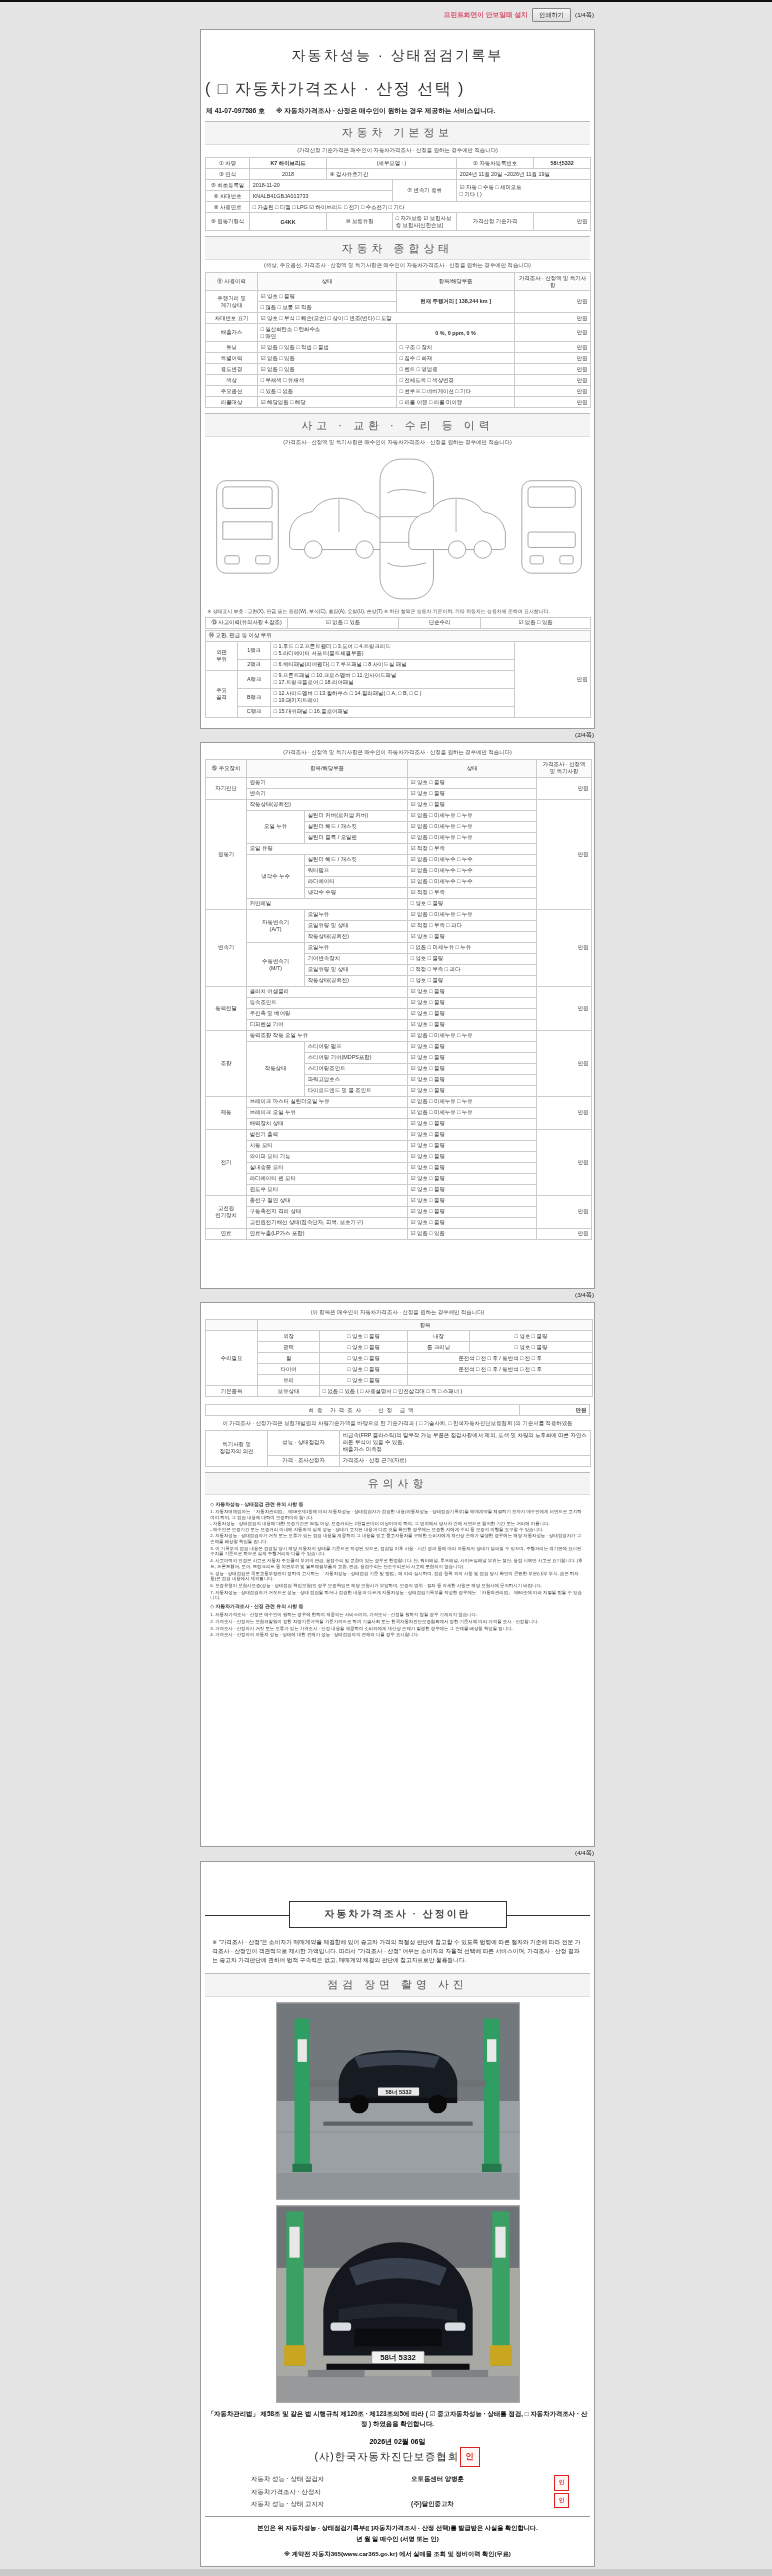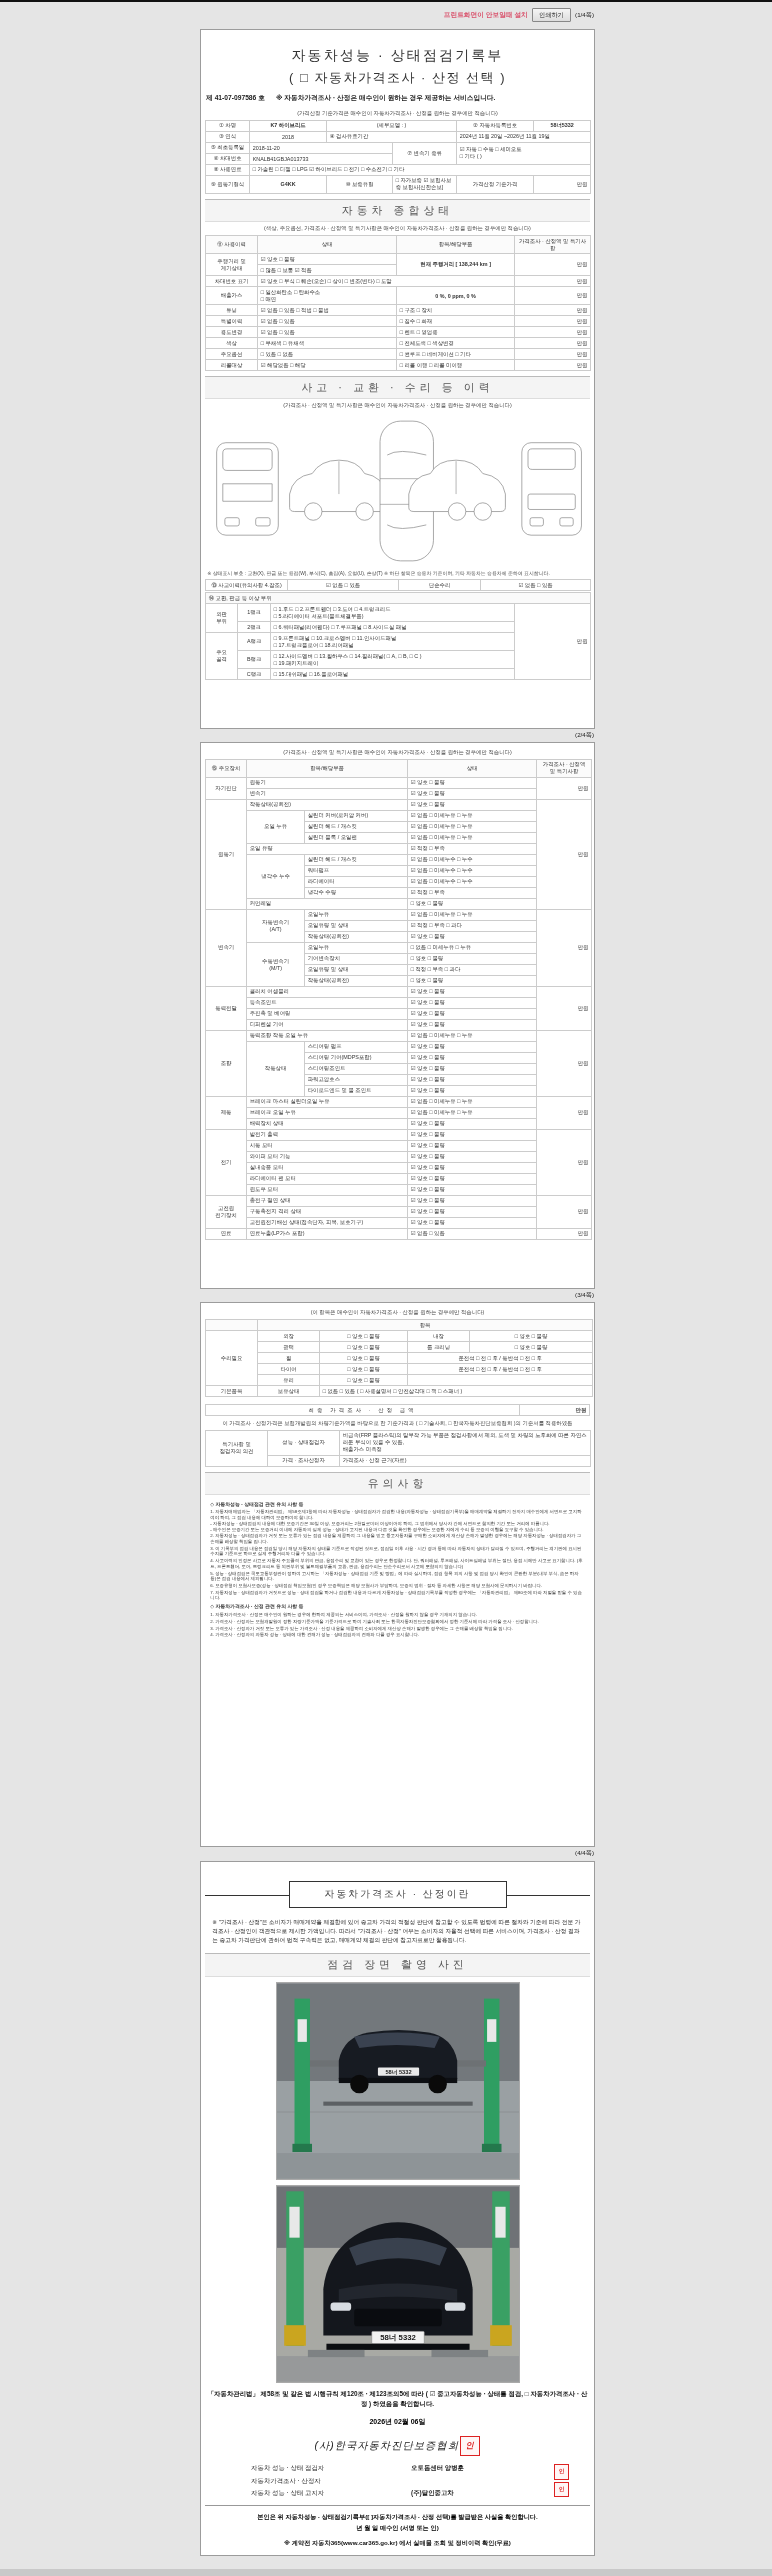--- a/index.html
+++ b/index.html
@@ -10,21 +10,21 @@
   .sheet{position:absolute;left:200px;top:1.5px;width:395px;}
   
   .toolbar{height:27px;display:flex;align-items:center;justify-content:flex-end;gap:4.1px;padding-right:1px;}
   .notice{color:#d9506a;font-weight:bold;font-size:6.7px;}
   .print-btn{font-size:6.2px;color:#222;background:linear-gradient(#f5f5f5,#ddd);border:0.5px solid #888;padding:1.5px 6.2px;border-radius:1px;cursor:pointer;}
   .pagemark{font-size:6.2px;color:#222;}
   .gapmark{height:13.4px;display:flex;align-items:center;justify-content:flex-end;font-size:6.2px;color:#222;padding-right:1px;}
   
   .page{background:#fff;border:0.5px solid #9c9c9c;padding:3.1px 4.1px 7.2px 4.1px;box-sizing:border-box;}
   .doc-title{margin-top:14.4px;text-align:center;font-size:14px;color:#333;letter-spacing:2.1px;}
-  .doc-title2{text-align:center;font-size:13px;color:#333;letter-spacing:1.5px;margin-top:4px;}
+  .doc-title2{text-align:left;font-size:16px;color:#333;letter-spacing:1.5px;margin-top:14px;}
   .doc-no{margin:7.2px 1px 4.1px 1px;font-size:6.7px;font-weight:bold;color:#222;}
   .doc-no .svc{margin-left:9.3px;}
   .sec-title{background:#f4f4f4;border-top:0.5px solid #bbb;border-bottom:0.5px solid #ddd;text-align:center;font-size:10.8px;color:#555;letter-spacing:4.1px;padding:4.1px 0 3.1px 0;margin-top:5.2px;}
   .sec-note{text-align:center;font-size:5.4px;color:#444;padding:2.6px 0 3.1px 0;}
   table.form{width:100%;border-collapse:collapse;table-layout:fixed;margin-bottom:1px;}
   table.form td{border:0.5px solid #ccc;font-size:5.4px;color:#333;padding:1.5px 2.6px;vertical-align:middle;white-space:pre-line;word-wrap:break-word;}
   td.lbl{text-align:center;color:#333;}
   td.lbl2{text-align:center;color:#333;}
   td.hd{text-align:center;background:#fbfbfb;color:#333;}
   td.l{text-align:left;}
@@ -40,21 +40,21 @@
   .fineprint{font-size:4.4px;line-height:1.3;color:#333;padding:3.1px 5.2px;}
   .fineprint .fp-h{font-weight:bold;font-size:4.9px;margin:3.1px 0 1.5px 0;}
   .fineprint .fp-i{margin:1px 0;}
   
   .intro-box{width:216px;margin:13.4px auto 2.1px auto;border:1px solid #333;text-align:center;font-size:9.8px;color:#444;letter-spacing:2.1px;padding:6.2px 0;background:#fff;position:relative;}
   .intro-text{font-size:5.7px;color:#222;padding:8.2px 7.2px 4.1px 7.2px;line-height:1.5;}
   .photo{display:block;margin:5.2px auto;border:0.5px solid #aaa;}
   
   .sign-statement{text-align:center;font-weight:bold;font-size:6.4px;color:#111;margin-top:6.2px;line-height:1.6;}
   .sign-date{text-align:center;font-weight:bold;font-size:7px;margin-top:7.2px;}
-  .assoc-line{text-align:center;font-size:10.3px;color:#222;margin-top:9px;position:relative;letter-spacing:1px;font-style:italic;}
+  .assoc-line{text-align:center;font-size:10.3px;color:#222;margin-top:0;position:relative;letter-spacing:1px;}
   .seal{display:inline-block;width:18.5px;height:18.5px;border:1px solid #d22;color:#d22;font-size:8.2px;text-align:center;line-height:17.5px;vertical-align:middle;margin-left:1px;font-weight:bold;background:rgba(255,220,220,.25);}
   .seal.small{width:13.4px;height:13.4px;line-height:12.4px;font-size:5.7px;}
   .signers{margin:8.2px 0 5.2px 46px;font-size:6.4px;color:#222;position:relative;}
   .signer-row{display:flex;margin:3.1px 0;}
   .signer-row .sl{width:103px;}
   .signer-row .sv{font-weight:bold;margin-left:57px;}
   .stamp-stack{position:absolute;right:20.6px;top:0;display:flex;flex-direction:column;gap:2.1px;}
   .buyer-box{border-top:0.5px solid #999;margin-top:7.2px;padding-top:5.2px;text-align:center;font-weight:bold;font-size:6.2px;line-height:1.8;}
   .footnote{text-align:center;font-weight:bold;font-size:6.2px;margin-top:5.2px;color:#111;}
   svg .oln{fill:#fff;stroke:#888;stroke-width:1.4;}
@@ -74,20 +74,21 @@
     </div>
 
     <div class="page" id="p1" style="min-height:700px;">
       <div class="doc-title">자동차성능 · 상태점검기록부</div>
       <div class="doc-title2">( □ 자동차가격조사 · 산정 선택 )</div>
       <div class="doc-no">
         <span>제  41-07-097586  호</span>
         <span class="svc">※ 자동차가격조사 · 산정은 매수인이 원하는 경우 제공하는 서비스입니다.</span>
       </div>
 
+      <div class="sec-title">자동차 기본정보</div>
       <div class="sec-note">(가격산정 기준가격은 매수인이 자동차가격조사 · 산정을 원하는 경우에만 적습니다)</div>
       <table class="form">
         <colgroup>
             <col style="width:44px">
             <col style="width:77px">
             <col style="width:66px">
             <col style="width:64px">
             <col style="width:77px">
             <col style="width:57px">
           </colgroup>
@@ -635,21 +636,21 @@
             <div class="fp-i" style="white-space: pre-line;">1. 자동차가격조사 · 산정은 매수인이 원하는 경우에 한하여 제공되는 서비스이며, 가격조사 · 산정을 원하지 않을 경우 기재되지 않습니다.</div>
             <div class="fp-i" style="white-space: pre-line;">2. 가격조사 · 산정자는 보험개발원이 정한 차량기준가액을 기준가격으로 하여 기술사회 또는 한국자동차진단보증협회에서 정한 기준서에 따라 가격을 조사 · 산정합니다.</div>
             <div class="fp-i" style="white-space: pre-line;">3. 가격조사 · 산정자가 거짓 또는 오류가 있는 가격조사 · 산정 내용을 제공하여 소비자에게 재산상 손해가 발생한 경우에는 그 손해를 배상할 책임을 집니다.</div>
             <div class="fp-i" style="white-space: pre-line;">4. 가격조사 · 산정자의 자동차 성능 · 상태에 대한 견해가 성능 · 상태점검자의 견해와 다를 경우 표시합니다.</div>
           </div>
       </div>
     </div>
 
     <div class="gapmark">(4/4쪽)</div>
     <div class="page" id="p4" style="min-height:647px;">
-      <div style="position:relative;margin-top:16px;">
+      <div style="position:relative;margin-top:36px;font-weight:bold;">
         <div style="border-top:1px solid #333;position:absolute;top:14.4px;left:0;right:0;"></div>
         <div class="intro-box">자동차가격조사 · 산정이란</div>
       </div>
       <div class="intro-text">※ "가격조사 · 산정"은 소비자가 매매계약을 체결함에 있어 중고차 가격의 적절성 판단에 참고할 수 있도록 법령에 따른 절차와 기준에 따라 전문 가격조사 · 산정인이 객관적으로 제시한 가액입니다. 따라서 "가격조사 · 산정" 여부는 소비자의 자율적 선택에 따른 서비스이며, 가격조사 · 산정 결과는 중고차 가격판단에 관하여 법적 구속력은 없고, 매매계약 체결의 판단에 참고자료로만 활용됩니다.</div>
 
       <div class="sec-title">점검 장면 촬영 사진</div>
 
       <svg class="photo" width="242" height="196" viewBox="0 0 470 380">
         <rect width="470" height="190" fill="#73787c"></rect>
         <rect y="190" width="470" height="190" fill="#9aa0a3"></rect>

